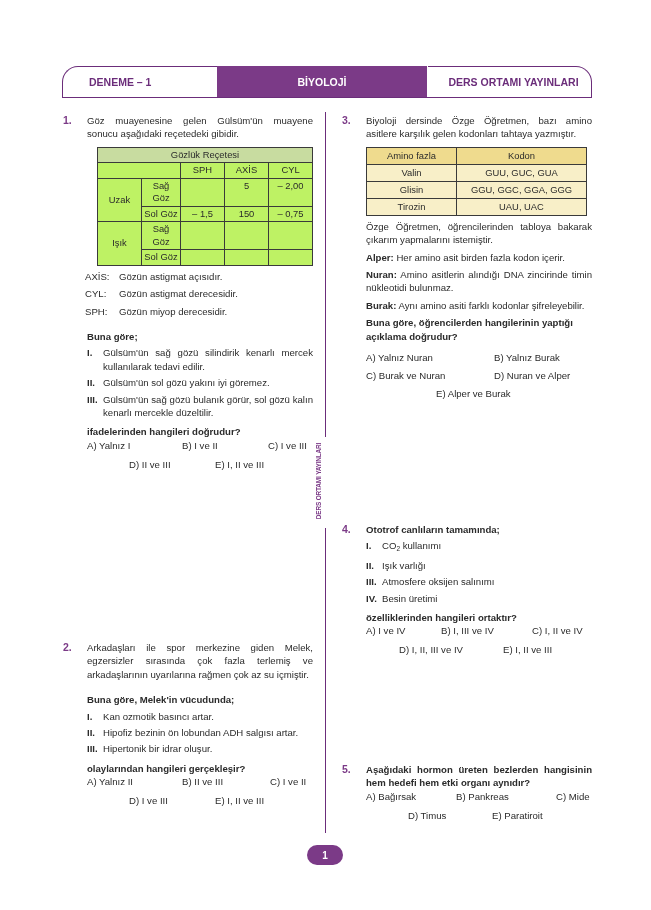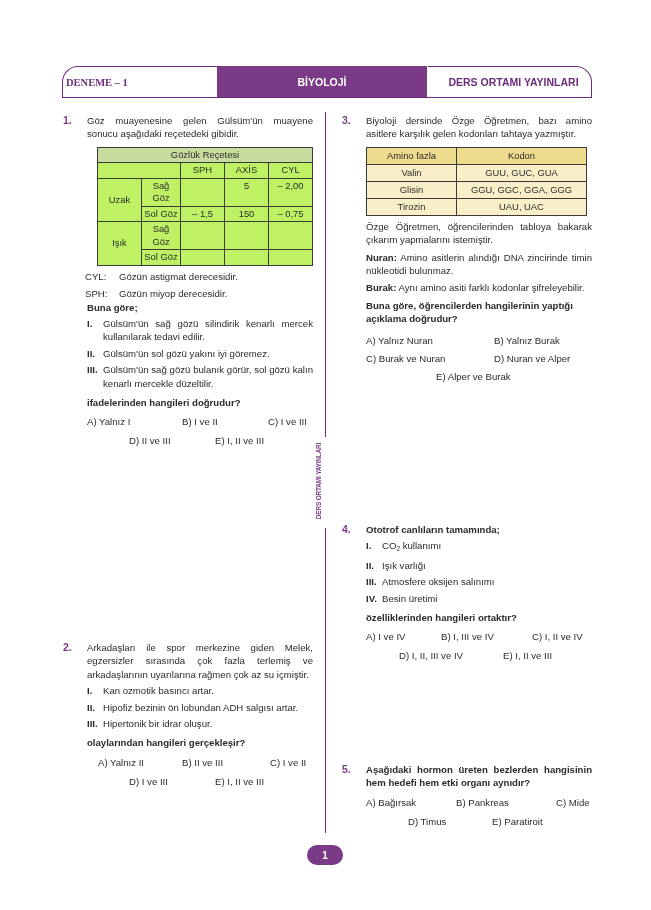--- a/index.html
+++ b/index.html
@@ -1,47 +1,47 @@
 <!DOCTYPE html>
 <html><head>
 <meta charset="utf-8">
 <style>
   * { box-sizing: border-box; margin: 0; padding: 0; }
   html, body { width: 651px; height: 910px; background: #ffffff; overflow: hidden; }
   body { position: relative; font-family: "Liberation Sans", sans-serif; color: #2b2b2b; font-size: 10px; }
 
   
   .hdr { position: absolute; top: 66px; height: 32px; display: flex; align-items: center; font-weight: bold; font-size: 10.5px; color: #6b2d7a; }
-  .hdr-left { left: 62px; width: 157px; border: 1px solid #6b2d7a; border-top-left-radius: 16px; border-right: none; padding-left: 3px; background: #fff; font-family: Liberation Serif, serif; }
+  .hdr-left { left: 62px; width: 157px; border: 1px solid #6b2d7a; border-top-left-radius: 16px; border-right: none; padding-left: 26px; background: #fff; }
   .hdr-mid { left: 217px; width: 210px; background: #7b3a87; color: #fff; justify-content: center; }
   .hdr-right { left: 428px; width: 164px; border: 1px solid #6b2d7a; border-top-right-radius: 16px; border-left: none; justify-content: center; padding-left: 8px; background: #fff; }
   .hdr-line { position: absolute; left: 62px; top: 97px; width: 530px; height: 1px; background: #6b2d7a; }
 
   
   .divider { position: absolute; left: 325px; width: 1px; background: #6b2d7a; }
   .side-text { position: absolute; left: 311px; top: 440px; width: 14px; height: 82px; }
   .side-text span { position: absolute; left: 50%; top: 50%; transform: translate(-50%,-50%) rotate(-90deg); white-space: nowrap; font-size: 6.5px; font-weight: bold; color: #7b3a87; letter-spacing: -0.2px; }
 
   .q { position: absolute; font-size: 9.6px; line-height: 13.4px; }
   .qnum { position: absolute; left: 0; top: 0; font-weight: bold; color: #7b3a87; font-size: 10.5px; }
   .qbody { margin-left: 24px; }
   .para { text-align: justify; }
   .b { font-weight: bold; }
   .mt4 { margin-top: 4px; }
   .mt6 { margin-top: 6px; }
-  .mt8 { margin-top: 0; }
+  .mt8 { margin-top: 12px; }
 
   .item { display: flex; margin-top: 3px; }
   .item .rn { width: 16px; flex: 0 0 16px; font-weight: bold; }
   .item .tx { flex: 1; text-align: justify; }
 
   .defs .row { display: flex; margin-top: 4px; }
   .defs .k { width: 34px; }
 
-  .opts { position: relative; height: 38px; margin-top: 6px; }
+  .opts { position: relative; height: 38px; margin-top: 0; }
   .opts span { position: absolute; white-space: nowrap; }
 
   
   table { border-collapse: collapse; }
   .t1 { margin-top: 6px; margin-left: 10px; width: 216px; background: #bef264; font-size: 9.4px; }
   .t1 td { border: 1px solid #3a3a3a; text-align: center; vertical-align: top; padding: 1px 2px; line-height: 12.5px; }
   .t1 .hd { background: #c8dca0; }
   .t1 .mid { vertical-align: middle; }
 
   
@@ -110,20 +110,24 @@
       </tr>
       <tr>
         <td>Sol Göz</td>
         <td></td>
         <td></td>
         <td></td>
       </tr>
     </tbody>
       </table>
     <div class="defs" style="margin-left:-2px;">
+      <div class="row">
+          <span class="k">AXİS:</span>
+          <span>Gözün astigmat açısıdır.</span>
+        </div>
       <div class="row">
           <span class="k">CYL:</span>
           <span>Gözün astigmat derecesidir.</span>
         </div>
       <div class="row">
           <span class="k">SPH:</span>
           <span>Gözün miyop derecesidir.</span>
         </div>
     </div>
     <div class="b mt8">Buna göre;</div>
@@ -147,35 +151,36 @@
       <span style="left:42px;top:19px;">D) II ve III</span>
       <span style="left:128px;top:19px;">E) I, II ve III</span>
     </div>
   </div>
 </div>
 
 <div class="q" style="left:63px;top:641px;width:250px;">
   <span class="qnum">2.</span>
   <div class="qbody">
     <div class="para">Arkadaşları ile spor merkezine giden Melek, egzersizler sırasında çok fazla terlemiş ve arkadaşlarının uyarılarına rağmen çok az su içmiştir.</div>
+    <div class="b mt8">Buna göre, Melek'in vücudunda;</div>
     <div class="item">
         <span class="rn">I.</span>
         <span class="tx">Kan ozmotik basıncı artar.</span>
       </div>
     <div class="item">
         <span class="rn">II.</span>
         <span class="tx">Hipofiz bezinin ön lobundan ADH salgısı artar.</span>
       </div>
     <div class="item">
         <span class="rn">III.</span>
         <span class="tx">Hipertonik bir idrar oluşur.</span>
       </div>
     <div class="b mt6">olaylarından hangileri gerçekleşir?</div>
     <div class="opts">
-      <span style="left:11px;top:0;">A) Yalnız II</span>
+      <span style="left:0;top:0;">A) Yalnız II</span>
       <span style="left:95px;top:0;">B) II ve III</span>
       <span style="left:183px;top:0;">C) I ve II</span>
       <span style="left:42px;top:19px;">D) I ve III</span>
       <span style="left:128px;top:19px;">E) I, II ve III</span>
     </div>
   </div>
 </div>
 
 <div class="q" style="left:342px;top:114px;width:250px;">
   <span class="qnum">3.</span>
@@ -195,20 +200,21 @@
             <td>Glisin</td>
             <td>GGU, GGC, GGA, GGG</td>
           </tr>
       <tr>
             <td>Tirozin</td>
             <td>UAU, UAC</td>
           </tr>
     </tbody>
       </table>
     <div class="para mt4">Özge Öğretmen, öğrencilerinden tabloya bakarak çıkarım yapmalarını istemiştir.</div>
+    <div class="para mt4"><span class="b">Alper:</span> <span>Her amino asit birden fazla kodon içerir.</span></div>
     <div class="para mt4"><span class="b">Nuran:</span> <span>Amino asitlerin alındığı DNA zincirinde timin nükleotidi bulunmaz.</span></div>
     <div class="para mt4"><span class="b">Burak:</span> <span>Aynı amino asiti farklı kodonlar şifreleyebilir.</span></div>
     <div class="b mt4">Buna göre, öğrencilerden hangilerinin yaptığı açıklama doğrudur?</div>
     <div class="opts" style="height:56px;margin-top:8px;">
       <span style="left:0;top:0;">A) Yalnız Nuran</span>
       <span style="left:128px;top:0;">B) Yalnız Burak</span>
       <span style="left:0;top:18px;">C) Burak ve Nuran</span>
       <span style="left:128px;top:18px;">D) Nuran ve Alper</span>
       <span style="left:70px;top:36px;">E) Alper ve Burak</span>
     </div>

